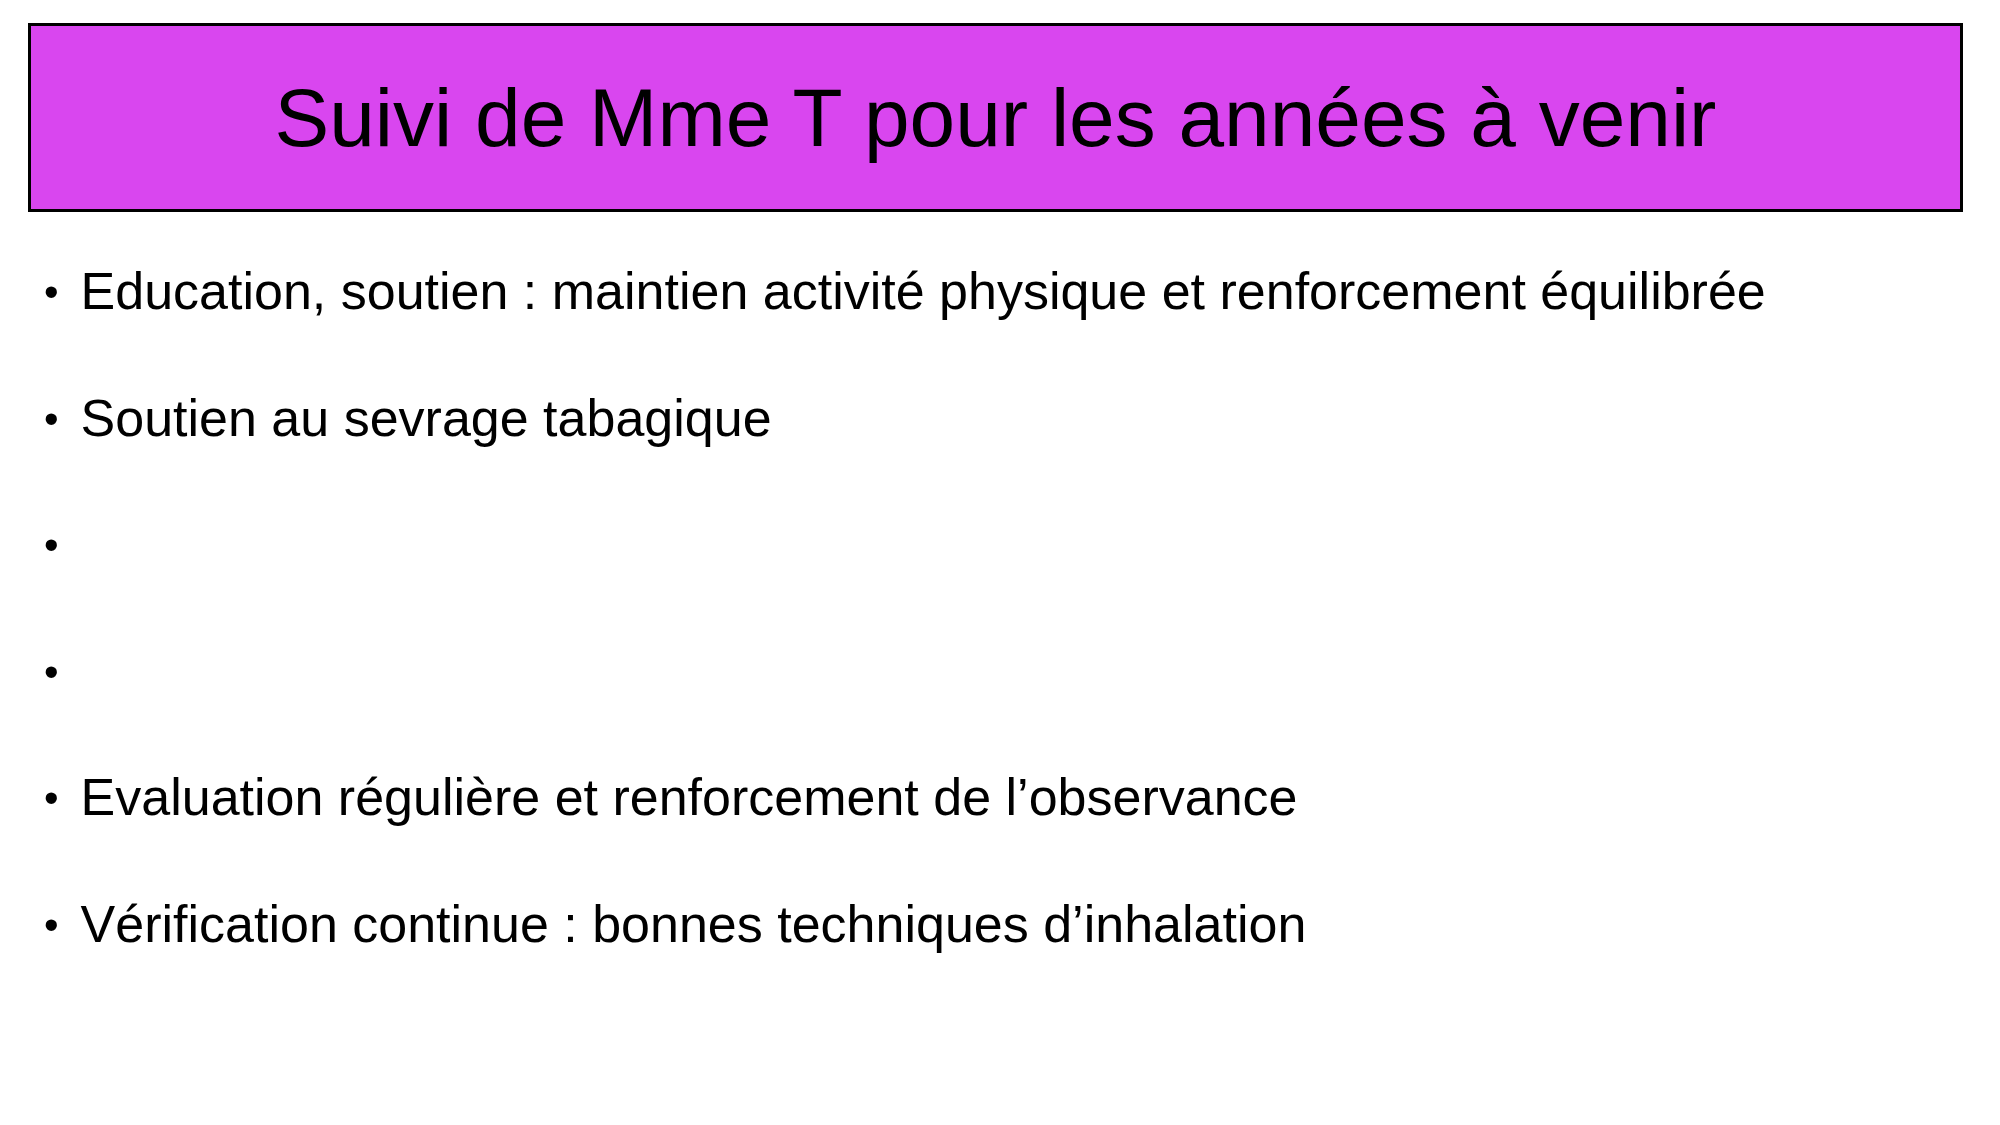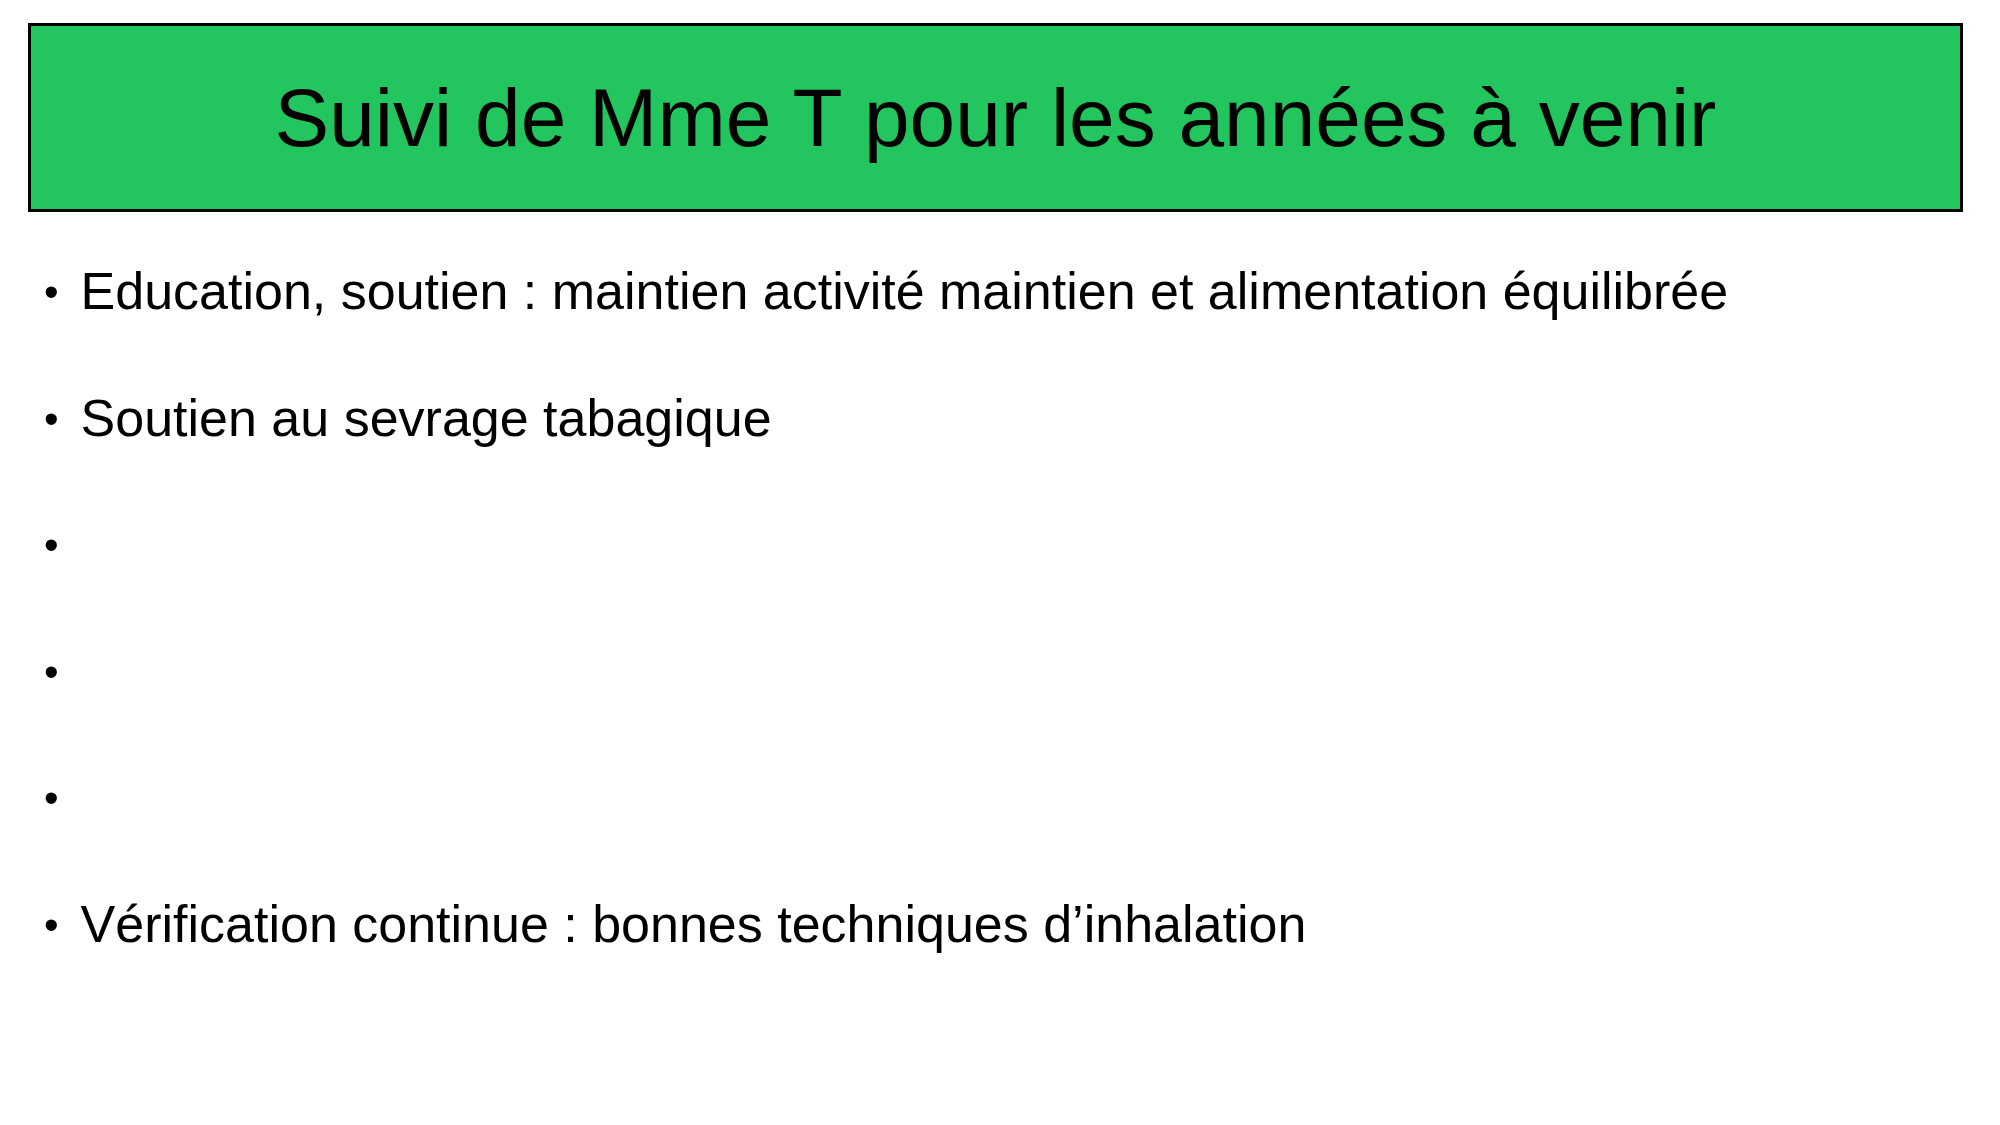--- a/index.html
+++ b/index.html
@@ -21,21 +21,21 @@
     background: #ffffff;
   }
   .title-box {
     position: absolute;
     left: 28px;
     top: 23px;
     width: 1935px;
     height: 189px;
     border: 3px solid #000000;
     box-sizing: border-box;
-    background: #22c55e;
+    background: #d946ef;
     display: flex;
     align-items: center;
     justify-content: center;
   }
   .title {
     margin: 0;
     font-size: 82px;
     font-weight: 400;
     white-space: nowrap;
     letter-spacing: 0px;
@@ -70,33 +70,34 @@
 </head>
 <body>
 
 <div class="slide">
   <div class="title-box">
     <h1 class="title">Suivi de Mme T pour les années à venir</h1>
   </div>
   <ul class="bullets">
       <li>
         <span class="marker">•</span>
-        <span><span>Education, soutien : maintien </span><span class="bold">activité</span><span> maintien et alimentation équilibrée</span></span>
+        <span><span>Education, soutien : maintien </span><span class="bold">activité</span><span> physique et renforcement équilibrée</span></span>
       </li>
       <li>
         <span class="marker">•</span>
         <span><span>Soutien au </span><span class="bold">sevrage tabagique</span></span>
       </li>
       <li>
         <span class="marker">•</span>
       </li>
       <li>
         <span class="marker">•</span>
       </li>
       <li>
         <span class="marker">•</span>
+        <span><span>Evaluation régulière et renforcement de </span><span class="bold">l’observance</span></span>
       </li>
       <li>
         <span class="marker">•</span>
         <span><span class="bold">Vérification</span><span> continue : bonnes techniques d’inhalation</span></span>
       </li>
     </ul>
 </div>
 
 </body></html>

